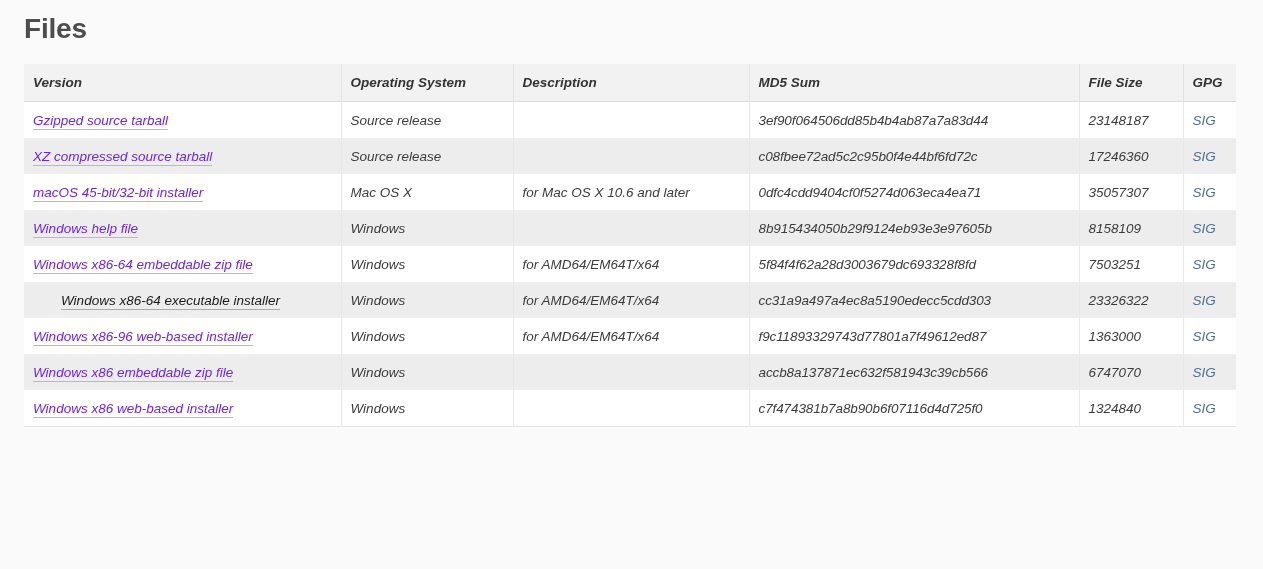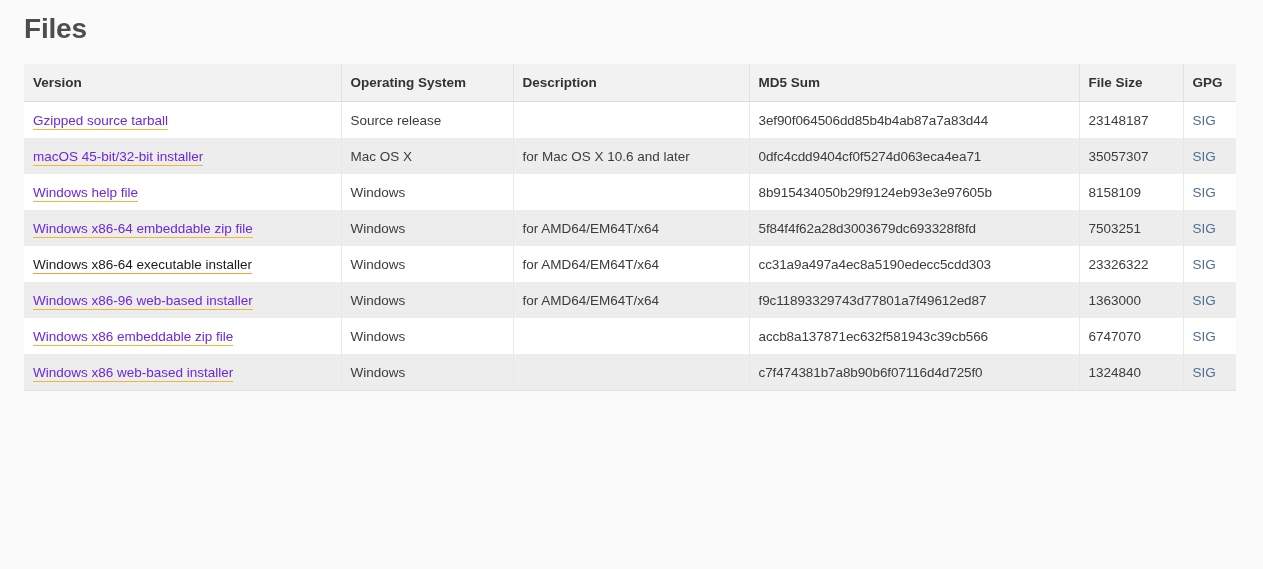--- a/index.html
+++ b/index.html
@@ -31,20 +31,21 @@
   .table-wrap {
     margin-top: 18px;
   }
   table.files {
     border-collapse: collapse;
     table-layout: fixed;
     width: 1212px;
     font-size: 13.5px;
     background: #ffffff;
     border-bottom: 1px solid #e3e3e3;
+    font-style: italic;
   }
   table.files col.c-version    { width: 317px; }
   table.files col.c-os         { width: 172px; }
   table.files col.c-desc       { width: 236px; }
   table.files col.c-md5        { width: 330px; }
   table.files col.c-size       { width: 104px; }
   table.files col.c-gpg        { width: 53px; }
 
   table.files thead th {
     background: #f2f2f2;
@@ -79,20 +80,21 @@
 
   a.flink {
     color: #6d28d9;
     text-decoration: none;
     border-bottom: 1px solid #f2b632;
     padding-bottom: 1px;
   }
   a.flink.hovered {
     color: #1a1a1a;
     border-bottom-color: #e8a33d;
+    margin-left: 28px;
   }
   a.siglink {
     color: #4f6f8f;
     text-decoration: none;
     border-bottom: 1px solid #f2b632;
     padding-bottom: 13px;
   }
   .md5 {
     color: #3c3c3c;
     letter-spacing: -0.1px;
@@ -128,20 +130,28 @@
       <tbody id="files-body">
           <tr>
             <td><a class="flink" href="#">Gzipped source tarball</a></td>
             <td>Source release</td>
             <td></td>
             <td class="md5">3ef90f064506dd85b4b4ab87a7a83d44</td>
             <td>23148187</td>
             <td><a class="siglink" href="#">SIG</a></td>
           </tr>
           <tr>
+            <td><a class="flink" href="#">XZ compressed source tarball</a></td>
+            <td>Source release</td>
+            <td></td>
+            <td class="md5">c08fbee72ad5c2c95b0f4e44bf6fd72c</td>
+            <td>17246360</td>
+            <td><a class="siglink" href="#">SIG</a></td>
+          </tr>
+          <tr>
             <td><a class="flink" href="#">macOS 45-bit/32-bit installer</a></td>
             <td>Mac OS X</td>
             <td>for Mac OS X 10.6 and later</td>
             <td class="md5">0dfc4cdd9404cf0f5274d063eca4ea71</td>
             <td>35057307</td>
             <td><a class="siglink" href="#">SIG</a></td>
           </tr>
           <tr>
             <td><a class="flink" href="#">Windows help file</a></td>
             <td>Windows</td>

